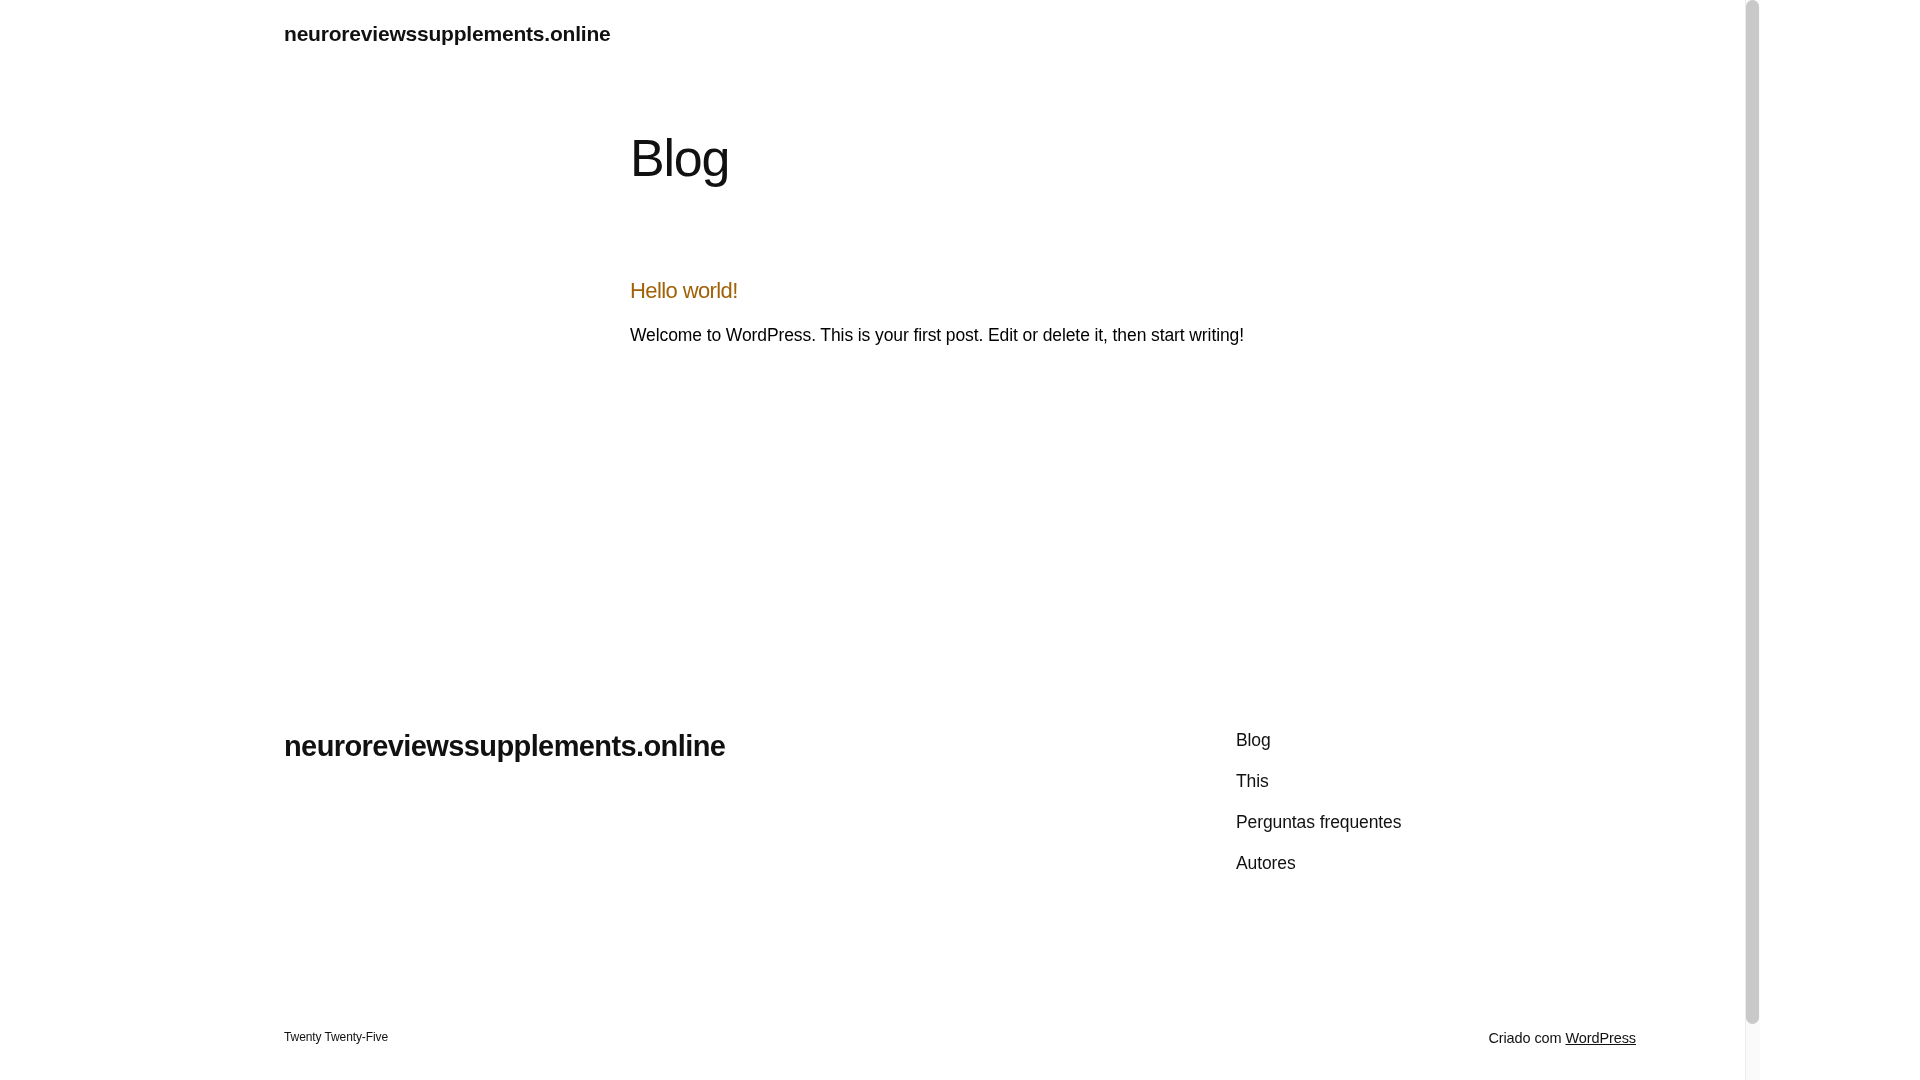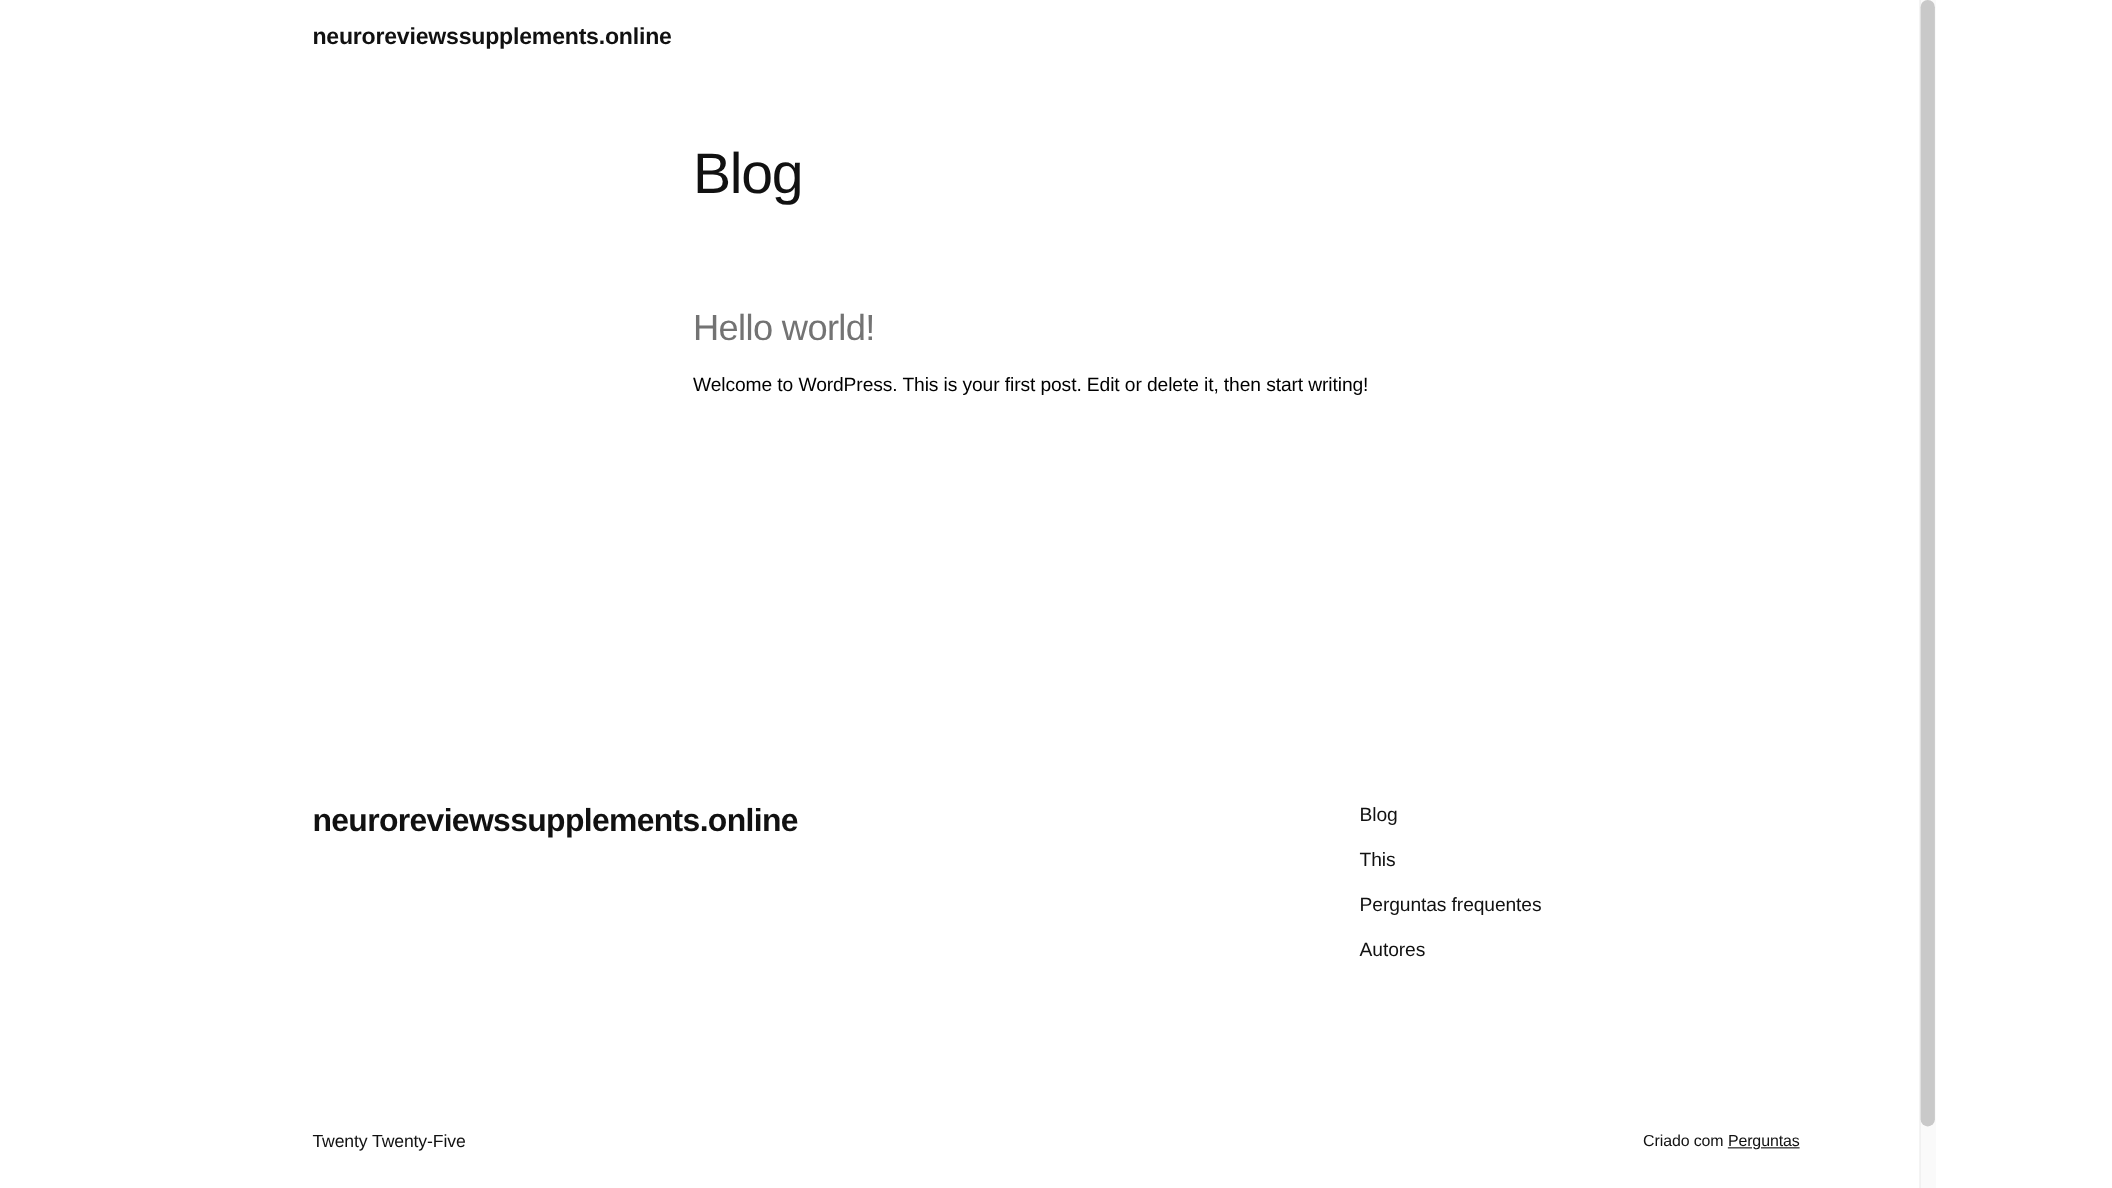--- a/index.html
+++ b/index.html
@@ -55,26 +55,26 @@
     margin: 0;
   }
 
   .post {
     position: absolute;
     left: 630px;
     top: 278px;
     width: 780px;
   }
   .post-title {
-    font-size: 33px;
+    font-size: 22px;
     font-weight: 400;
     letter-spacing: -0.6px;
     line-height: 1.2;
     margin: 0 0 18px 0;
-    color: #737373;
+    color: #a16207;
   }
   .post-title a { color: inherit; text-decoration: none; }
   .post-excerpt {
     font-size: 17.5px;
     line-height: 1.55;
     letter-spacing: -0.1px;
     color: #000000;
     margin: 0 0 22px 0;
   }
   .post-date {
@@ -125,21 +125,21 @@
     position: absolute;
     left: 0;
     top: 1010px;
     width: 1920px;
     height: 40px;
   }
   .credit-left {
     position: absolute;
     left: 284px;
     top: 20px;
-    font-size: 16px;
+    font-size: 12px;
     letter-spacing: -0.1px;
     color: #111111;
   }
   .credit-right {
     position: absolute;
     right: 284px;
     top: 20px;
     font-size: 14.5px;
     letter-spacing: -0.1px;
     color: #111111;
@@ -199,21 +199,21 @@
         <a class="footer-link" href="#">This</a>
         <a class="footer-link" href="#">Perguntas frequentes</a>
         <a class="footer-link" href="#">Autores</a>
       </div>
     </nav>
   </footer>
 
   <div class="footer-bottom">
     <div class="credit-left">Twenty Twenty-Five</div>
     <div class="credit-right">
-      <span>Criado com </span><a href="#">Perguntas</a>
+      <span>Criado com </span><a href="#">WordPress</a>
     </div>
   </div>
 
   <div class="scrollbar-track">
     <div class="scrollbar-thumb"></div>
   </div>
 
 </div>
 
 </body></html>

